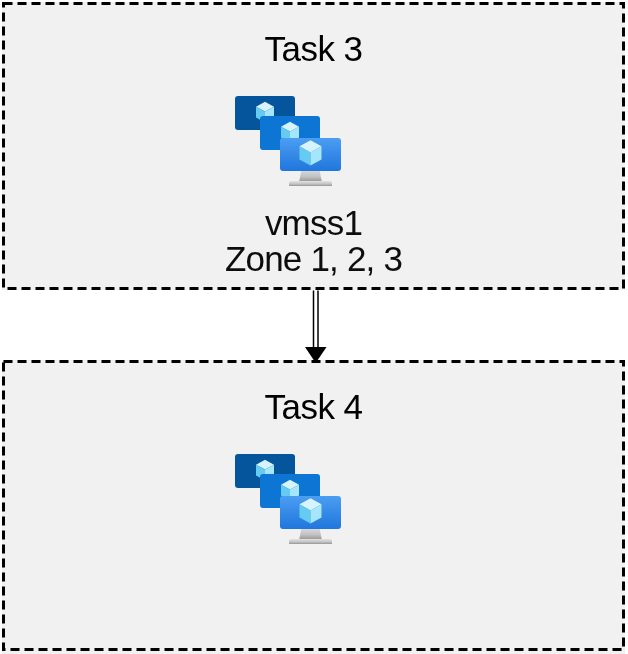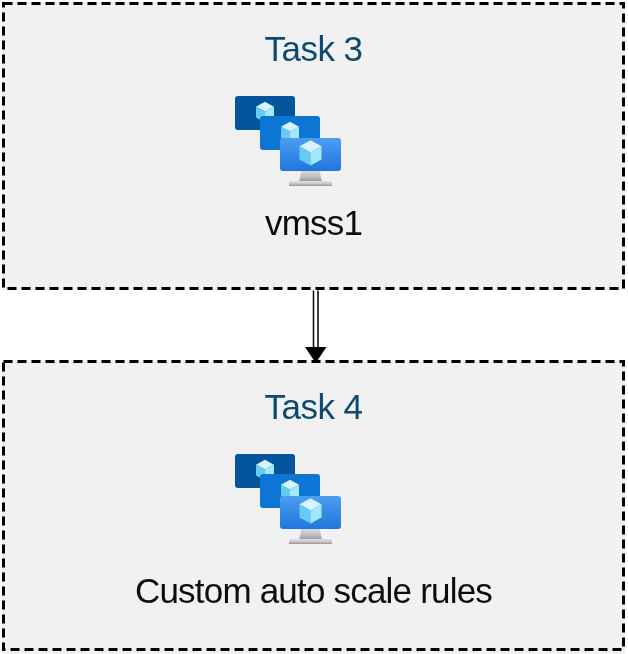--- a/index.html
+++ b/index.html
@@ -37,21 +37,21 @@
     stroke: #000000;
     stroke-width: 3;
     stroke-dasharray: 9 5;
   }
   .task-title {
     margin: 25px 0 0 0;
     font-size: 35px;
     font-weight: 400;
     line-height: 44px;
     letter-spacing: -0.5px;
-    color: #0c4a6e;
+    color: #000000;
   }
   .icon-wrap {
     margin-top: 25px;
     height: 91px;
     position: relative;
     left: -26px;
   }
   .task-lines {
     font-size: 35px;
     font-weight: 400;
@@ -109,37 +109,35 @@
       <rect x="1.5" y="1.5" width="620" height="285"></rect>
     </svg>
     <h2 class="task-title">Task 3</h2>
     <div class="icon-wrap">
       <svg width="106" height="91" viewBox="0 0 106 91">
           <use href="#vmss"></use>
         </svg>
     </div>
     <div class="task-lines task-lines--double">
       <div>vmss1</div>
+      <div>Zone 1, 2, 3</div>
     </div>
   </section>
 
   <svg class="connector" width="27" height="75">
     <line x1="11.5" y1="1.5" x2="11.5" y2="59"></line>
     <line x1="16" y1="1.5" x2="16" y2="59"></line>
     <polygon points="3,58 24.5,58 13.7,74"></polygon>
   </svg>
 
   <section class="task-box task-box--bottom">
     <svg class="box-border" width="623" height="291">
       <rect x="1.5" y="1.5" width="620" height="288"></rect>
     </svg>
     <h2 class="task-title">Task 4</h2>
     <div class="icon-wrap">
       <svg width="106" height="91" viewBox="0 0 106 91">
           <use href="#vmss"></use>
         </svg>
     </div>
-    <div class="task-lines task-lines--single">
-      <div>Custom auto scale rules</div>
-    </div>
   </section>
 
 </div>
 
 </body></html>

